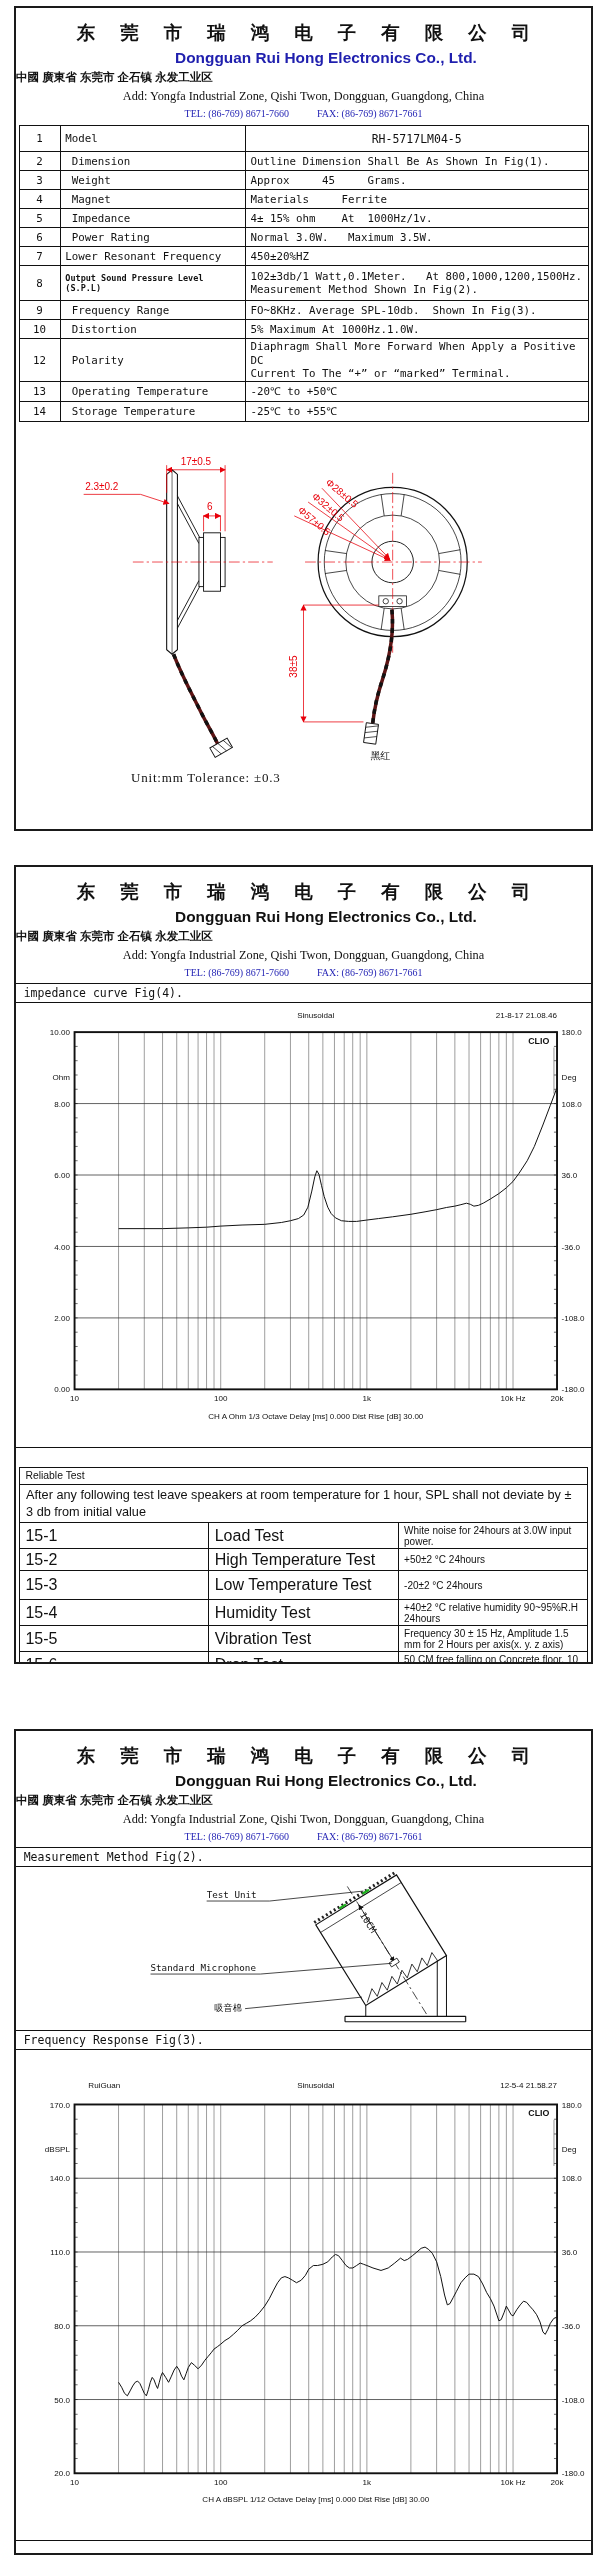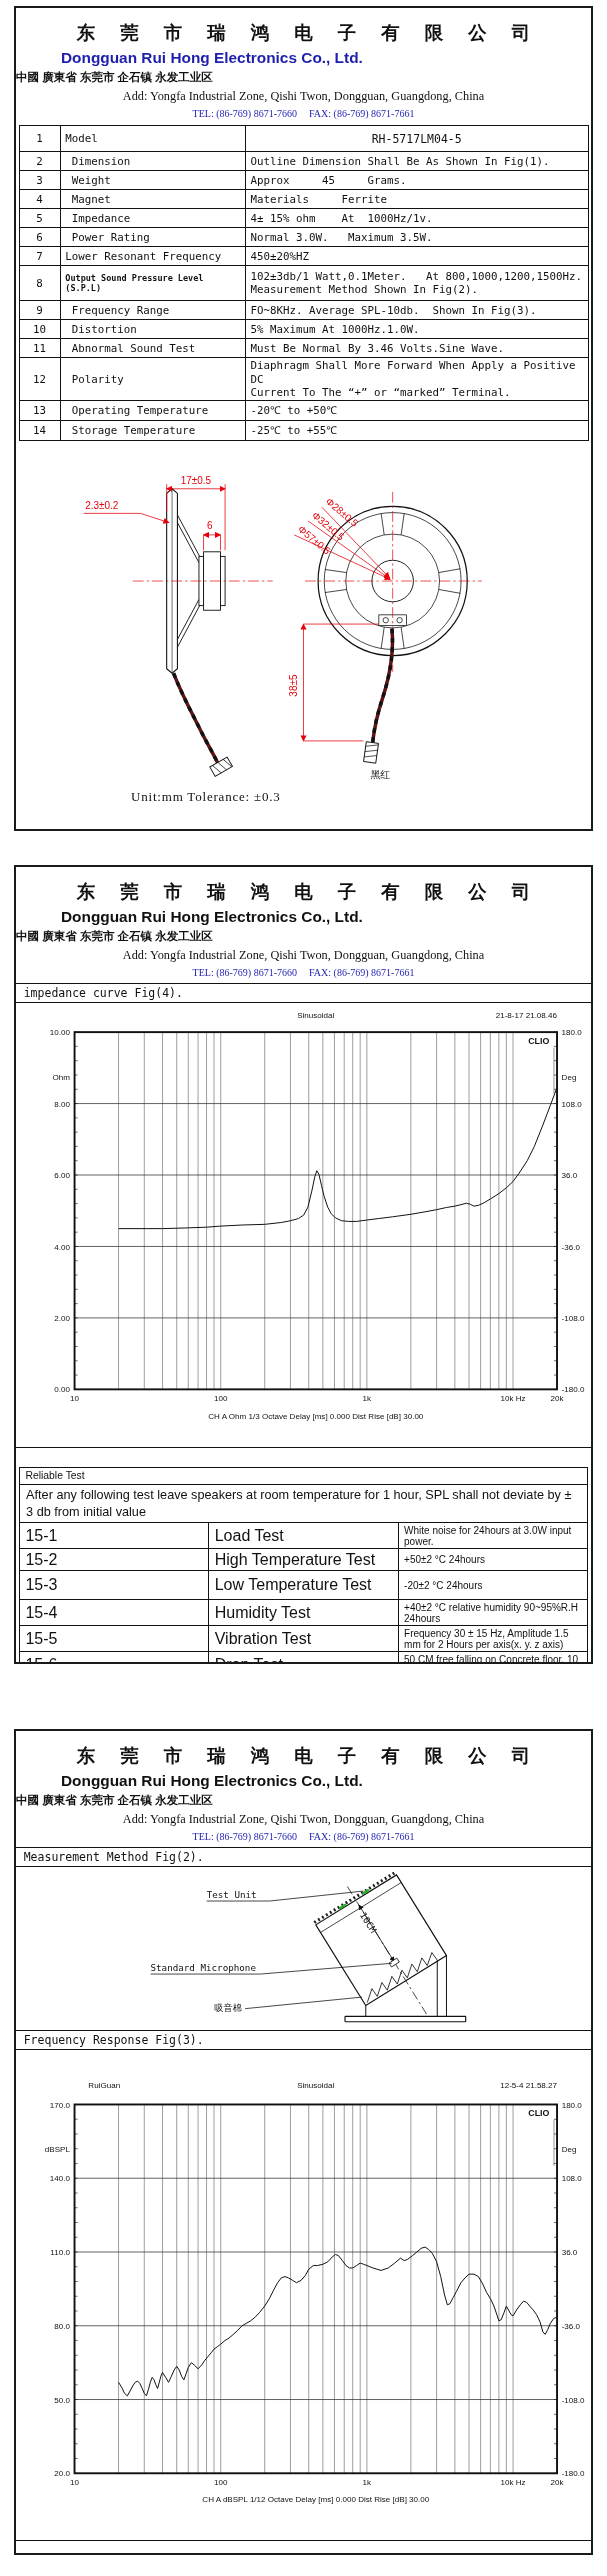--- a/index.html
+++ b/index.html
@@ -4,26 +4,26 @@
 <style>
   html,body{margin:0;padding:0;background:#fff;}
   body{width:607px;font-family:"Liberation Sans",sans-serif;color:#111;}
   .page{width:575px;margin-left:14px;border:2.3px solid #1a1a1a;background:#fff;overflow:hidden;box-sizing:content-box;}
   #page1{margin-top:6.1px;height:821px;}
   #page2{margin-top:34px;height:795px;}
   #page3{margin-top:65px;height:822px;}
   
   .p-header{padding-top:10.8px;}
   .h-cn{font:bold 18.4px/28px "Liberation Sans",sans-serif;letter-spacing:10px;text-indent:10px;text-align:center;white-space:nowrap;}
-  .h-en{font:bold 15.4px/21.5px "Liberation Sans",sans-serif;text-align:left;padding-left:45px;}
+  .h-en{font:bold 15.4px/21.5px "Liberation Sans",sans-serif;text-align:center;padding-left:45px;}
   #page1 .h-en{color:#1f1fae;}
   .h-addr-cn{font:bold 11.5px/18.4px "Liberation Sans",sans-serif;}
   .h-addr-en{font:12.3px/18.4px "Liberation Serif",serif;text-align:center;}
   .h-tel{font:10px/17px "Liberation Serif",serif;color:#2525b5;text-align:center;}
-  .h-tel span{margin:0 6px;}
+  .h-tel span{margin:0 14px;}
   
   .spec{width:570px;margin:3.1px auto 0;border-collapse:collapse;border:1.5px solid #111;table-layout:fixed;}
   .spec td{border:1.2px solid #111;font:10.8px/1.25 "DejaVu Sans Mono","Liberation Mono",monospace;padding:0.8px 4.6px;white-space:pre-wrap;overflow:hidden;}
   .spec .c-no{width:31px;text-align:center;}
   .spec .c-label{width:175px;}
   .spec td.small{font-size:8.5px;font-weight:bold;}
   .spec td.center{text-align:center;font-size:11.5px;}
   
   .sec-bar{border-top:1.5px solid #111;border-bottom:1.5px solid #111;padding:2.3px 7.7px;font:11.5px "DejaVu Sans Mono","Liberation Mono",monospace;margin-top:1.5px;}
   
@@ -104,25 +104,20 @@
         </tr>
         <tr style="height: 19px;">
           <td class="c-no">9</td>
           <td class="c-label"> Frequency Range</td>
           <td class="c-val">FO~8KHz. Average SPL-10db.  Shown In Fig(3).</td>
         </tr>
         <tr style="height: 19px;">
           <td class="c-no">10</td>
           <td class="c-label"> Distortion</td>
           <td class="c-val">5% Maximum At 1000Hz.1.0W.</td>
-        </tr>
-        <tr style="height: 19px;">
-          <td class="c-no">11</td>
-          <td class="c-label"> Abnormal Sound Test</td>
-          <td class="c-val">Must Be Normal By 3.46 Volts.Sine Wave.</td>
         </tr>
         <tr style="height: 35px;">
           <td class="c-no">12</td>
           <td class="c-label"> Polarity</td>
           <td class="c-val">Diaphragm Shall More Forward When Apply a Positive DC<br>Current To The “+” or “marked” Terminal.</td>
         </tr>
         <tr style="height: 20px; padding-left: 42px;">
           <td class="c-no">13</td>
           <td class="c-label"> Operating Temperature</td>
           <td class="c-val">-20℃ to +50℃</td>

